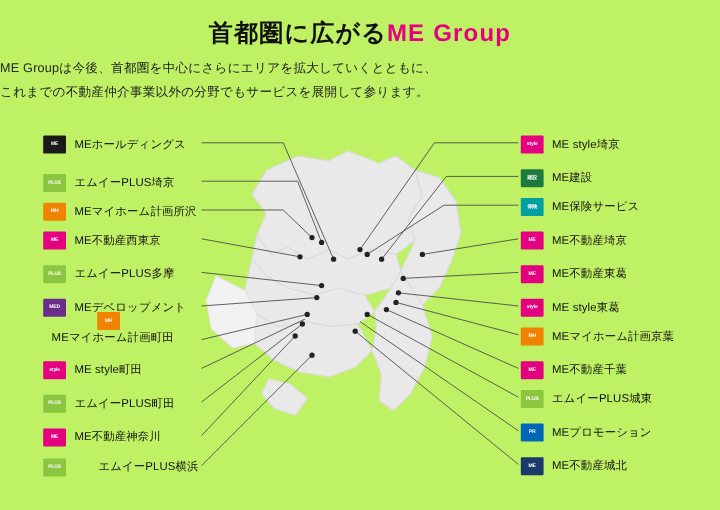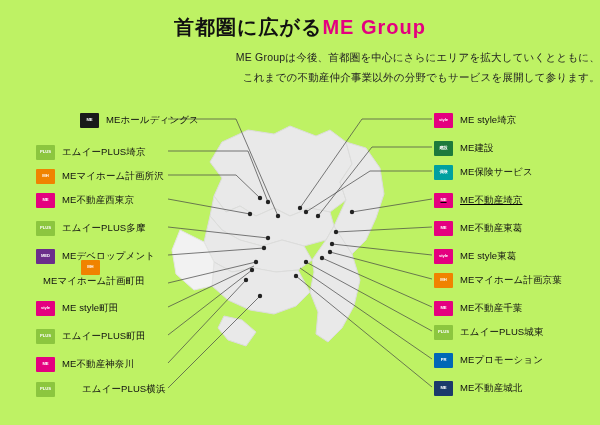--- a/index.html
+++ b/index.html
@@ -32,21 +32,21 @@
     color: #111111;
   }
   .title .accent {
     color: #e4007f;
   }
   .subtitle {
     position: absolute;
     top: 48px;
     left: 0;
     width: 600px;
-    text-align: right;
+    text-align: left;
     font-size: 10.5px;
     line-height: 1.9;
     color: #222222;
   }
   .subtitle div {
     letter-spacing: 0.2px;
   }
 
   
   .map-wrap {
@@ -180,21 +180,21 @@
       <circle cx="352" cy="212" r="2.2"></circle>
       <circle cx="336" cy="232" r="2.2"></circle>
       <circle cx="332" cy="244" r="2.2"></circle>
       <circle cx="330" cy="252" r="2.2"></circle>
       <circle cx="322" cy="258" r="2.2"></circle>
       <circle cx="306" cy="262" r="2.2"></circle>
       <circle cx="296" cy="276" r="2.2"></circle>
     </g>
   </svg>
 
-  <div class="label-row left" style="top:110px;margin-left:44px;">
+  <div class="label-row left" style="top:110px;">
     <span class="logo" style="background: rgb(26, 26, 26); color: rgb(255, 255, 255);">ME</span>
     <span class="label-text">MEホールディングス</span>
   </div>
   <div class="label-row left" style="top:142px;">
     <span class="logo" style="background: rgb(140, 198, 63); color: rgb(255, 255, 255);">PLUS</span>
     <span class="label-text">エムイーPLUS埼京</span>
   </div>
   <div class="label-row left" style="top:166px;">
     <span class="logo" style="background: rgb(240, 131, 0); color: rgb(255, 255, 255);">MH</span>
     <span class="label-text">MEマイホーム計画所沢</span>
@@ -237,21 +237,21 @@
     <span class="label-text">ME style埼京</span>
   </div>
   <div class="label-row right" style="top:138px;">
     <span class="logo" style="background: rgb(29, 122, 60); color: rgb(255, 255, 255);">建設</span>
     <span class="label-text">ME建設</span>
   </div>
   <div class="label-row right" style="top:162px;justify-content:center;">
     <span class="logo" style="background: rgb(0, 160, 160); color: rgb(255, 255, 255);">保険</span>
     <span class="label-text">ME保険サービス</span>
   </div>
-  <div class="label-row right" style="top:190px;text-decoration:underline;">
+  <div class="label-row right" style="top:190px;">
     <span class="logo" style="background: rgb(228, 0, 127); color: rgb(255, 255, 255);">ME</span>
     <span class="label-text">ME不動産埼京</span>
   </div>
   <div class="label-row right" style="top:218px;">
     <span class="logo" style="background: rgb(228, 0, 127); color: rgb(255, 255, 255);">ME</span>
     <span class="label-text">ME不動産東葛</span>
   </div>
   <div class="label-row right" style="top:246px;">
     <span class="logo" style="background: rgb(228, 0, 127); color: rgb(255, 255, 255);">style</span>
     <span class="label-text">ME style東葛</span>

